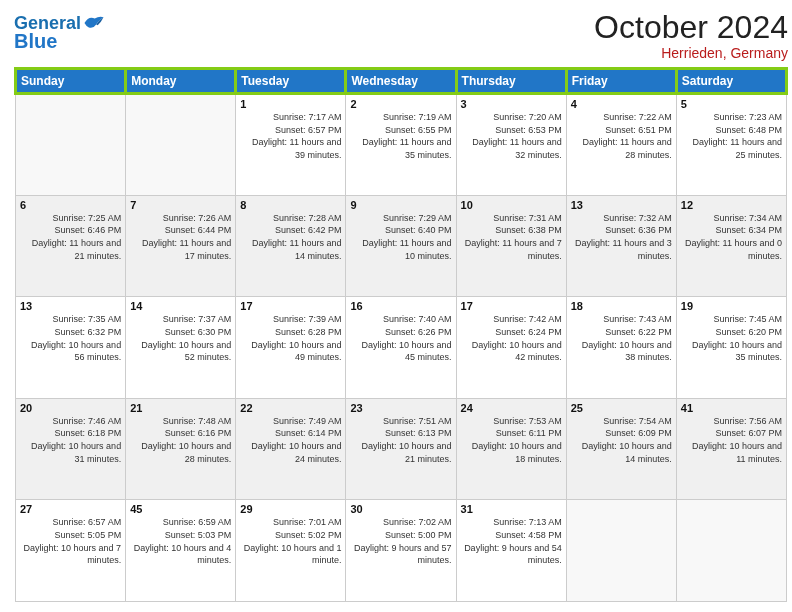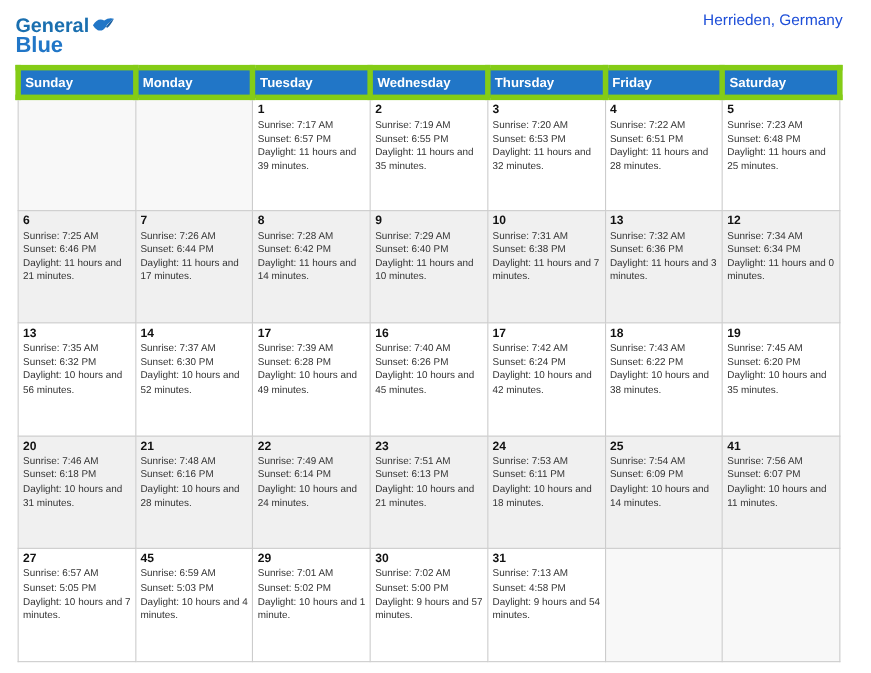--- a/index.html
+++ b/index.html
@@ -6,21 +6,21 @@
     body {
       width: 792px;
       height: 612px;
       font-family: Arial, Helvetica, sans-serif;
       background: #fff;
       overflow: hidden;
     }
     .page {
       width: 792px;
       height: 612px;
-      padding: 10px 26px 10px 14px;
+      padding: 10px 4px 10px 14px;
       display: flex;
       flex-direction: column;
     }
     .header {
       display: flex;
       justify-content: space-between;
       align-items: flex-start;
       margin-bottom: 6px;
     }
     .logo {
@@ -47,35 +47,35 @@
       text-align: right;
     }
     .month-title {
       font-size: 32px;
       font-weight: normal;
       color: #222;
       line-height: 1.1;
     }
     .subtitle {
       font-size: 14px;
-      color: #1d4ed8;
+      color: #b91c1c;
     }
     .calendar {
       flex: 1;
       border-collapse: collapse;
       width: 100%;
       table-layout: fixed;
     }
     .calendar thead tr th {
       background: #2176c7;
       color: #fff;
       font-size: 12px;
       font-weight: bold;
       padding: 4px 4px;
-      border: 5px solid #84cc16;
+      border: 3px solid #84cc16;
       text-align: left;
     }
     .calendar tbody tr td {
       border: 1px solid #ccc;
       vertical-align: top;
       padding: 3px 4px;
       font-size: 9.5px;
       color: #222;
       height: 86px;
       background: #fff;
@@ -90,40 +90,42 @@
       font-size: 11px;
       font-weight: bold;
       color: #111;
       display: block;
       margin-bottom: 1px;
     }
     .day-info {
       font-size: 9px;
       color: #333;
       line-height: 1.4;
+      text-align: right;
     }
   </style>
 </head>
 <body>
 
 <div class="page">
   <div class="header">
     <div class="logo">
       <div>
         <div style="display:flex;align-items:center;">
           <span class="logo-text"><span>General</span></span>
           <svg class="logo-bird" viewBox="0 0 30 24" xmlns="http://www.w3.org/2000/svg">
             <path d="M2,12 Q8,2 16,6 Q22,2 28,4 Q20,10 18,14 Q14,20 8,18 Q4,16 2,12Z" fill="#2176c7"></path>
             <path d="M18,14 Q22,8 28,4 Q24,12 20,15Z" fill="#1a5fa0"></path>
           </svg>
         </div>
         <div style="font-size:20px;font-weight:bold;color:#2176c7;margin-top:-4px;">Blue</div>
       </div>
     </div>
     <div class="title-block">
+      <div class="month-title">October 2024</div>
       <div class="subtitle">Herrieden, Germany</div>
     </div>
   </div>
 
   <table class="calendar">
     <thead>
       <tr>
       <th>Sunday</th>
           <th>Monday</th>
           <th>Tuesday</th>

